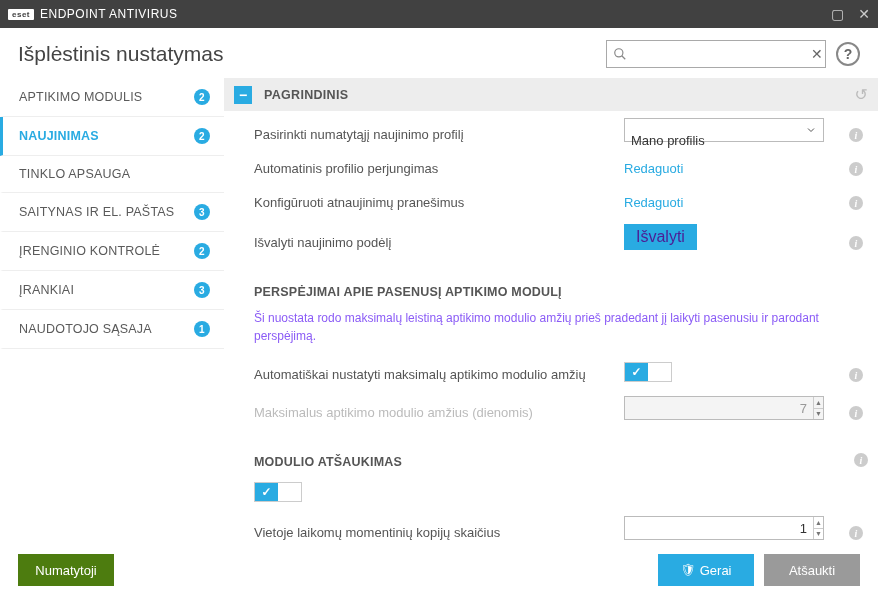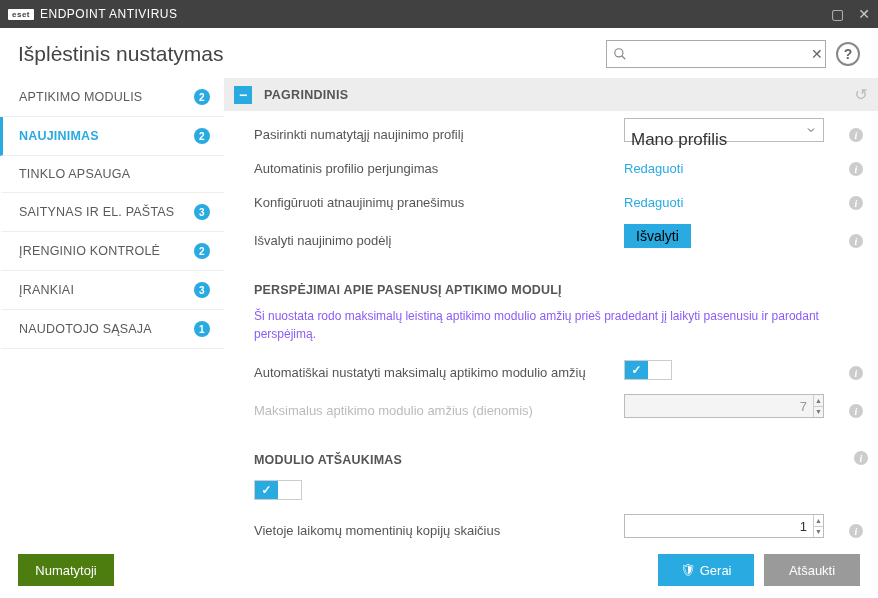--- a/index.html
+++ b/index.html
@@ -38,26 +38,26 @@
   .desc { color: #8b5cf6; font-size: 12px; padding: 4px 30px 10px 30px; line-height: 1.5; }
   
   .row { display: flex; align-items: flex-end; padding: 7px 10px 7px 30px; min-height: 34px; }
   .row-label { flex: 1; color: #555; font-size: 13px; }
   .row-label.disabled { color: #bbb; }
   .row-control { width: 220px; display: flex; align-items: center; }
   .row-info { width: 24px; display: flex; justify-content: center; }
   .info-icon { width: 14px; height: 14px; background: #ccc; color: #fff; border-radius: 50%; font-size: 10px; display: flex; align-items: center; justify-content: center; font-weight: bold; font-style: italic; font-family: Georgia, serif; cursor: pointer; }
   
   .dropdown { border: 1px solid #bbb; background: #fff; height: 24px; width: 200px; display: flex; align-items: center; padding: 0 6px; cursor: pointer; }
-  .dropdown span { flex: 1; font-size: 17px; margin-top: 20px; }
+  .dropdown span { flex: 1; font-size: 13px; margin-top: 20px; }
   .dropdown svg { flex-shrink: 0; }
   
   .link { color: #29abe2; font-size: 13px; cursor: pointer; }
   
-  .btn-small { background: #29abe2; color: #000000; border: none; padding: 4px 12px; font-size: 14px; cursor: pointer; }
+  .btn-small { background: #29abe2; color: #4c1d95; border: none; padding: 4px 12px; font-size: 16px; cursor: pointer; }
   
   .toggle { width: 48px; height: 20px; border: 1px solid #ccc; background: #fff; display: flex; cursor: pointer; }
   .toggle-on { background: #29abe2; width: 50%; display: flex; align-items: center; justify-content: center; }
   .toggle-on::after { content: "✓"; color: #fff; font-size: 12px; font-weight: bold; }
   .toggle-off { width: 50%; }
   
   .spinner { border: 1px solid #bbb; background: #f4f4f4; height: 24px; width: 200px; display: flex; align-items: center; }
   .spinner.disabled { color: #999; }
   .spinner input { border: none; background: transparent; text-align: right; flex: 1; padding: 0 6px; outline: none; font-size: 13px; color: inherit; }
   .spinner-btns { display: flex; flex-direction: column; border-left: 1px solid #ccc; width: 16px; height: 100%; }

